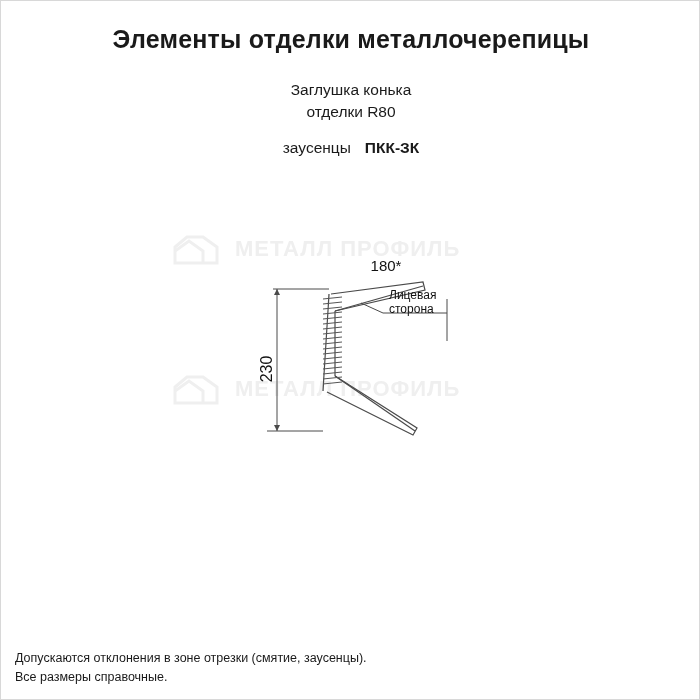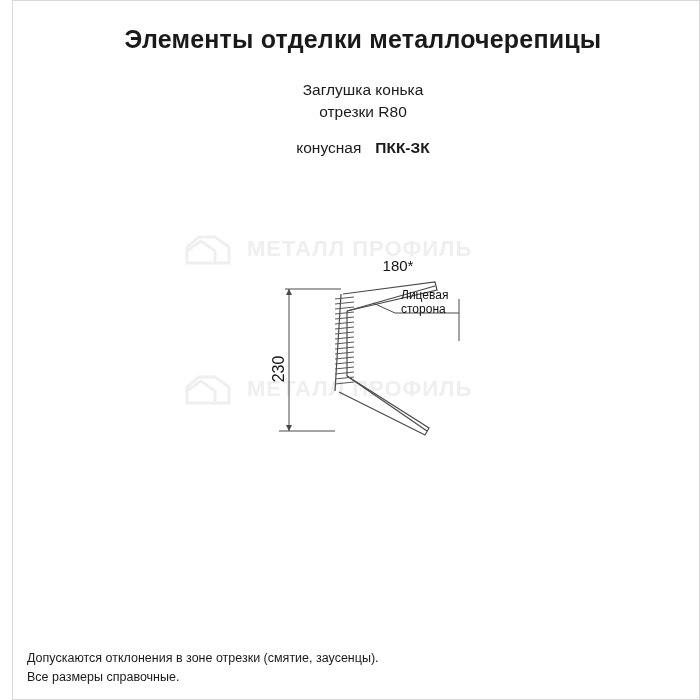--- a/index.html
+++ b/index.html
@@ -13,21 +13,20 @@
     font-family: "Liberation Sans", sans-serif;
     color: #1a1a1a;
     position: relative;
     overflow: hidden;
   }
   .page {
     position: absolute;
     inset: 0;
     border: 1px solid #d8d8d8;
     box-sizing: border-box;
-    margin-left: 12px;
   }
   .title {
     position: absolute;
     top: 24px;
     left: 0;
     width: 700px;
     text-align: center;
     font-size: 25px;
     font-weight: bold;
     letter-spacing: 0.2px;
@@ -80,22 +79,22 @@
 </style>
 </head>
 <body>
 
 <div class="page">
 
   <div class="title">Элементы отделки металлочерепицы</div>
 
   <div class="subtitle">
     <span class="l1">Заглушка конька</span>
-    <span class="l2">отрезки R80</span>
-    <span class="l3"><span>конусная</span><span class="code">ПКК-ЗК</span></span>
+    <span class="l2">отделки R80</span>
+    <span class="l3"><span>заусенцы</span><span class="code">ПКК-ЗК</span></span>
   </div>
 
   <div class="wm wm1">
     <svg width="54" height="34" viewBox="0 0 54 34">
       <path d="M2 30 L2 14 L14 4 L30 4 L44 14 L44 30 Z" fill="none" stroke="#efefef" stroke-width="3"></path>
       <path d="M2 18 L16 8 L30 18 L30 30" fill="none" stroke="#efefef" stroke-width="3"></path>
     </svg><span>МЕТАЛЛ ПРОФИЛЬ</span>
   </div>
 
   <div class="wm wm2">

